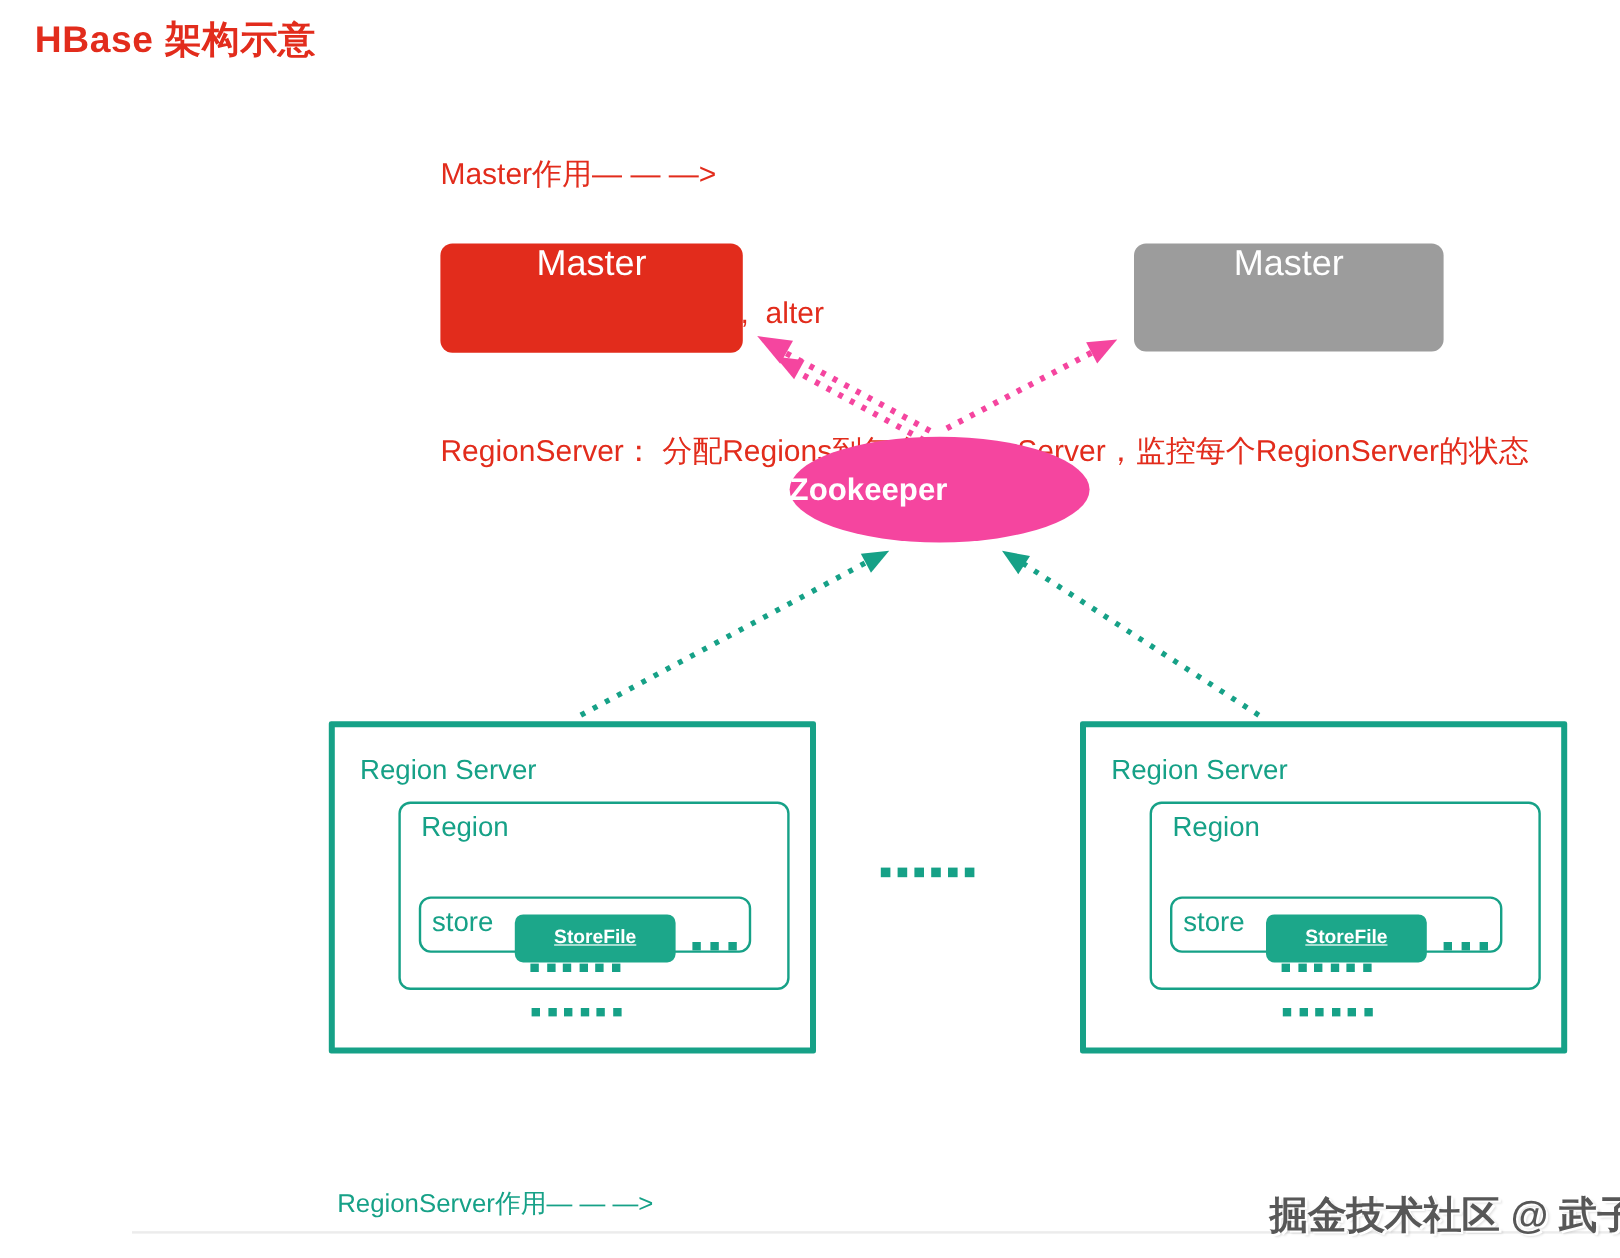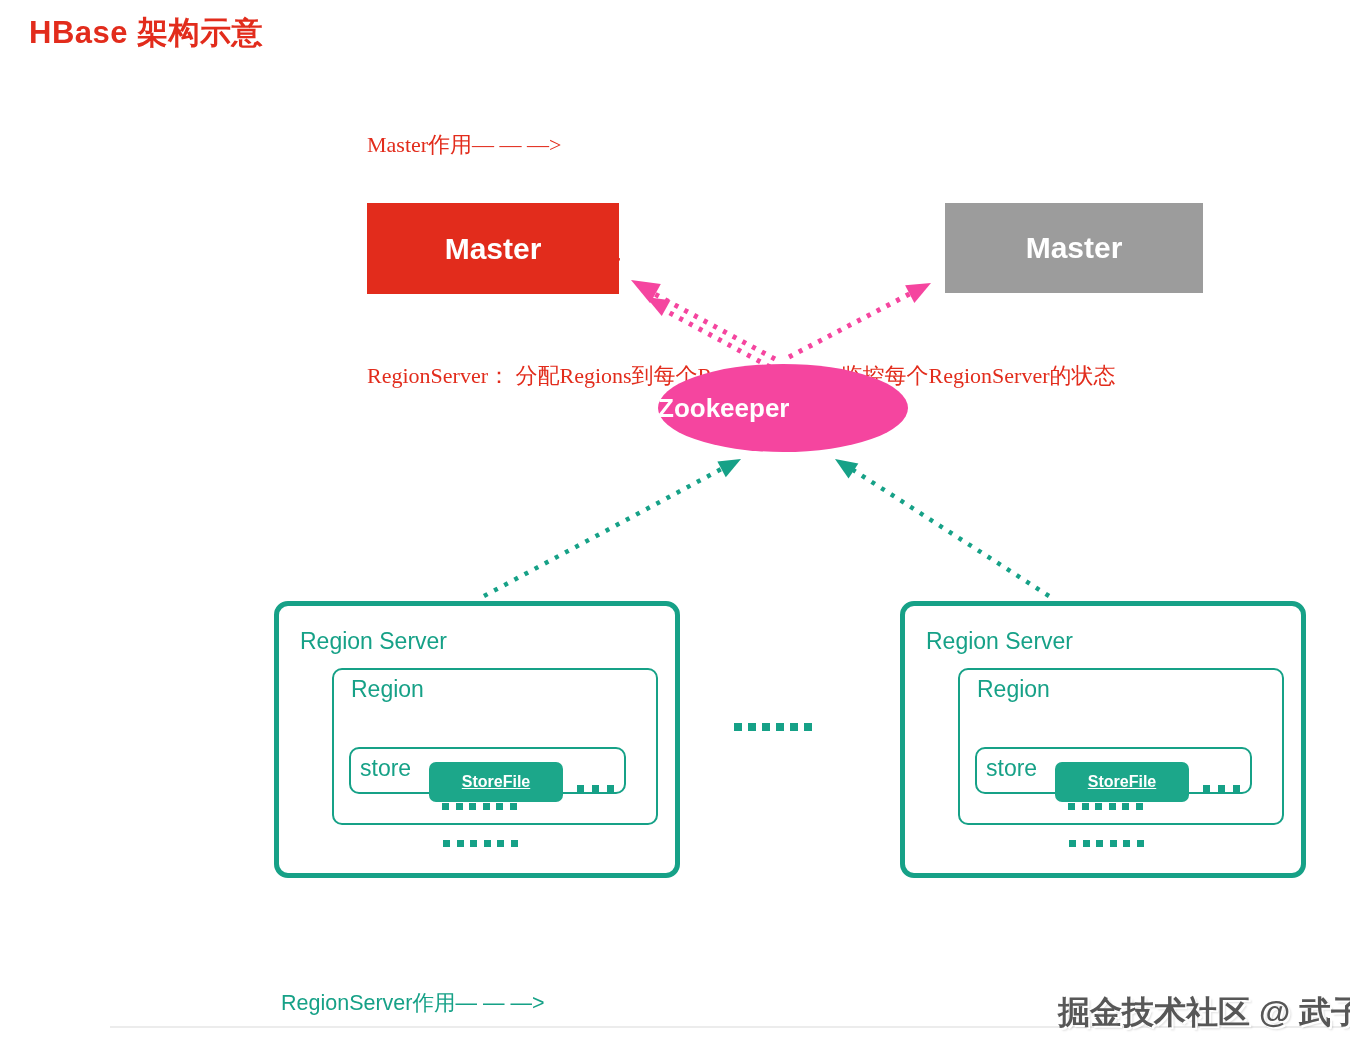--- a/index.html
+++ b/index.html
@@ -18,46 +18,46 @@
     font-size:31px;font-weight:600;
     color:var(--red);
     letter-spacing:0.5px;
     white-space:pre;
     margin-left:11px;
   }
 
   
   .notes{white-space:pre;line-height:38.5px;}
   .notes div{white-space:pre;}
-  .red-notes{left:367px;top:49px;font-size:22px;color:var(--red);font-family:Liberation Serif, serif;}
+  .red-notes{left:367px;top:49px;font-size:25px;color:var(--red);}
   .green-notes{left:281px;top:907px;font-size:21.5px;color:var(--green);}
 
   
   .master{
-    border-radius:0;
-    display:flex;align-items:center;justify-content:center;
-    color:#ffffff;font-size:30px;font-weight:700;
+    border-radius:10px;
+    display:flex;align-items:flex-start;justify-content:center;
+    color:#ffffff;font-size:30px;font-weight:400;
   }
   .master-red{left:367px;top:203px;width:252px;height:91px;background:var(--red);}
   .master-gray{left:945px;top:203px;width:258px;height:90px;background:var(--gray);}
 
   
   .zookeeper{
     left:658px;top:364px;width:250px;height:88px;
     background:var(--pink);
     border-radius:50%;
     display:flex;align-items:center;justify-content:flex-start;
     color:#ffffff;font-size:26px;font-weight:700;
   }
 
   
   .rs{
     top:601px;width:406px;height:277px;
     border:5px solid var(--green);
-    border-radius:14px;
+    border-radius:2px;
     box-sizing:border-box;
     background:#ffffff;
   }
   .rs-left{left:274px;}
   .rs-right{left:900px;}
   .rs-title{position:absolute;left:21px;top:22px;font-size:23px;color:var(--green);font-weight:500;}
   .region-box{
     position:absolute;left:53px;top:62px;width:326px;height:157px;
     border:2.5px solid var(--green);
     border-radius:10px;box-sizing:border-box;padding-left:40px;

